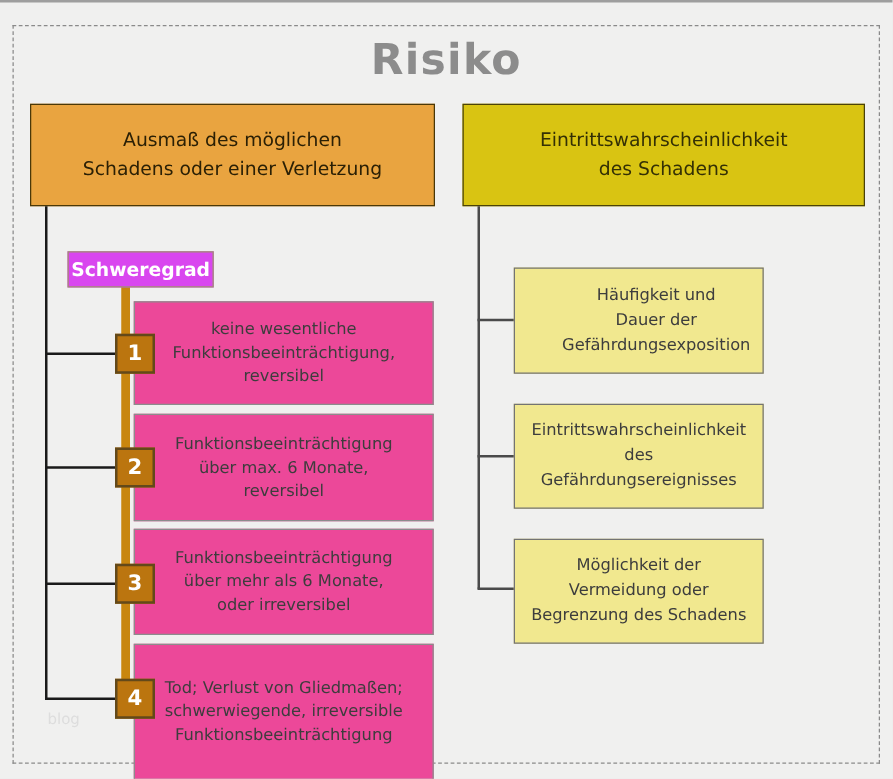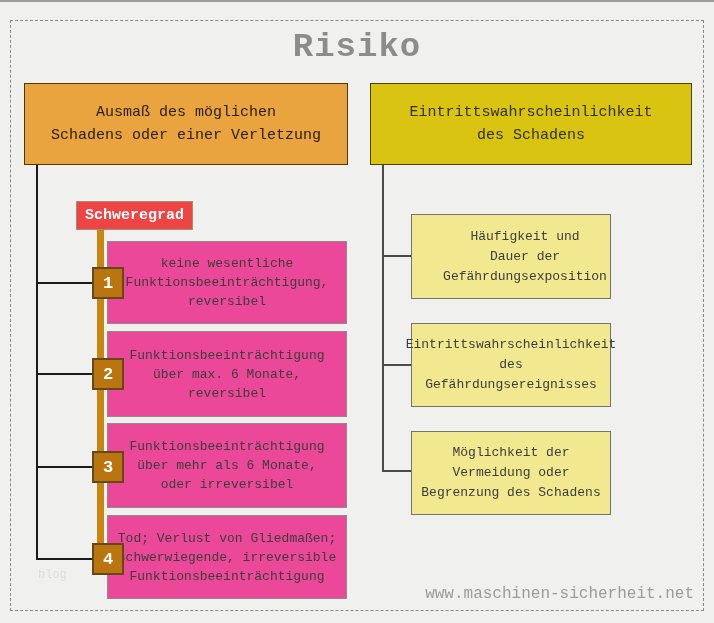--- a/index.html
+++ b/index.html
@@ -7,21 +7,20 @@
     font-family:"DejaVu Sans","Liberation Sans",sans-serif;
     background:#e8e8e8;
   }
   .stage{
     position:relative;
     width:714px;height:623px;
     background:#f0f0ef;
     overflow:hidden;
     border-top:2px solid #9e9e9e;
     box-sizing:border-box;
-    font-family:Liberation Mono, monospace;
   }
   .frame{
     position:absolute;
     left:10px;top:18px;width:692px;height:589px;
     border:1px dashed #8a8a8a;
   }
   .title{
     position:absolute;
     left:10px;top:26px;width:694px;
     margin:0;
@@ -49,26 +48,26 @@
   .hdr-right{
     left:370px;width:322px;
     background:#d9c412;
     border:1px solid #4a4208;
     color:#343005;
   }
   .sev-label{
     position:absolute;
     left:54px;top:199px;width:117px;height:29px;
     box-sizing:border-box;
-    background:#ef4444;
+    background:#d946ef;
     border:1px solid #a09070;
     color:#ffffff;
     font-weight:bold;
     font-size:15px;
-    display:flex;align-items:center;justify-content:center;margin-left:22px;
+    display:flex;align-items:center;justify-content:center;
   }
   .line{position:absolute;background:#1a1a1a;}
   .vline-left{left:36px;top:163px;width:2px;height:395px;}
   .stub-left{left:36px;width:57px;height:2px;}
   .stub-l1{top:280px;} .stub-l2{top:371px;} .stub-l3{top:464px;} .stub-l4{top:556px;}
   .line-right{background:#4a4a4a;}
   .vline-right{left:382px;top:163px;width:2px;height:306px;}
   .stub-right{left:382px;width:30px;height:2px;}
   .stub-r1{top:253px;} .stub-r2{top:362px;} .stub-r3{top:468px;}
   .orange-line{
@@ -84,21 +83,21 @@
     border:1px solid #8c8c8c;
     color:#3d3d3d;
     font-size:13px;line-height:19px;
     display:flex;align-items:center;justify-content:center;
     text-align:center;
     white-space:pre-line;
   }
   .tb1{top:239px;height:83px;}
   .tb2{top:329px;height:86px;}
   .tb3{top:421px;height:85px;}
-  .tb4{top:513px;height:84px;}
+  .tb4{top:513px;height:109px;}
   .badge{
     position:absolute;
     left:92px;width:32px;height:32px;
     box-sizing:border-box;
     background:#bb750f;
     border:2px solid #63491a;
     color:#ffffff;
     font-weight:bold;
     font-size:17px;
     display:flex;align-items:center;justify-content:center;
@@ -183,15 +182,14 @@
 Dauer der
 Gefährdungsexposition</div>
   <div class="yellow-box yb2">Eintrittswahrscheinlichkeit
 des
 Gefährdungsereignisses</div>
   <div class="yellow-box yb3">Möglichkeit der
 Vermeidung oder
 Begrenzung des Schadens</div>
 
   <div class="blog-mark">blog</div>
-  <div class="site-mark">www.maschinen-sicherheit.net</div>
 
 </div>
 
 </body></html>

